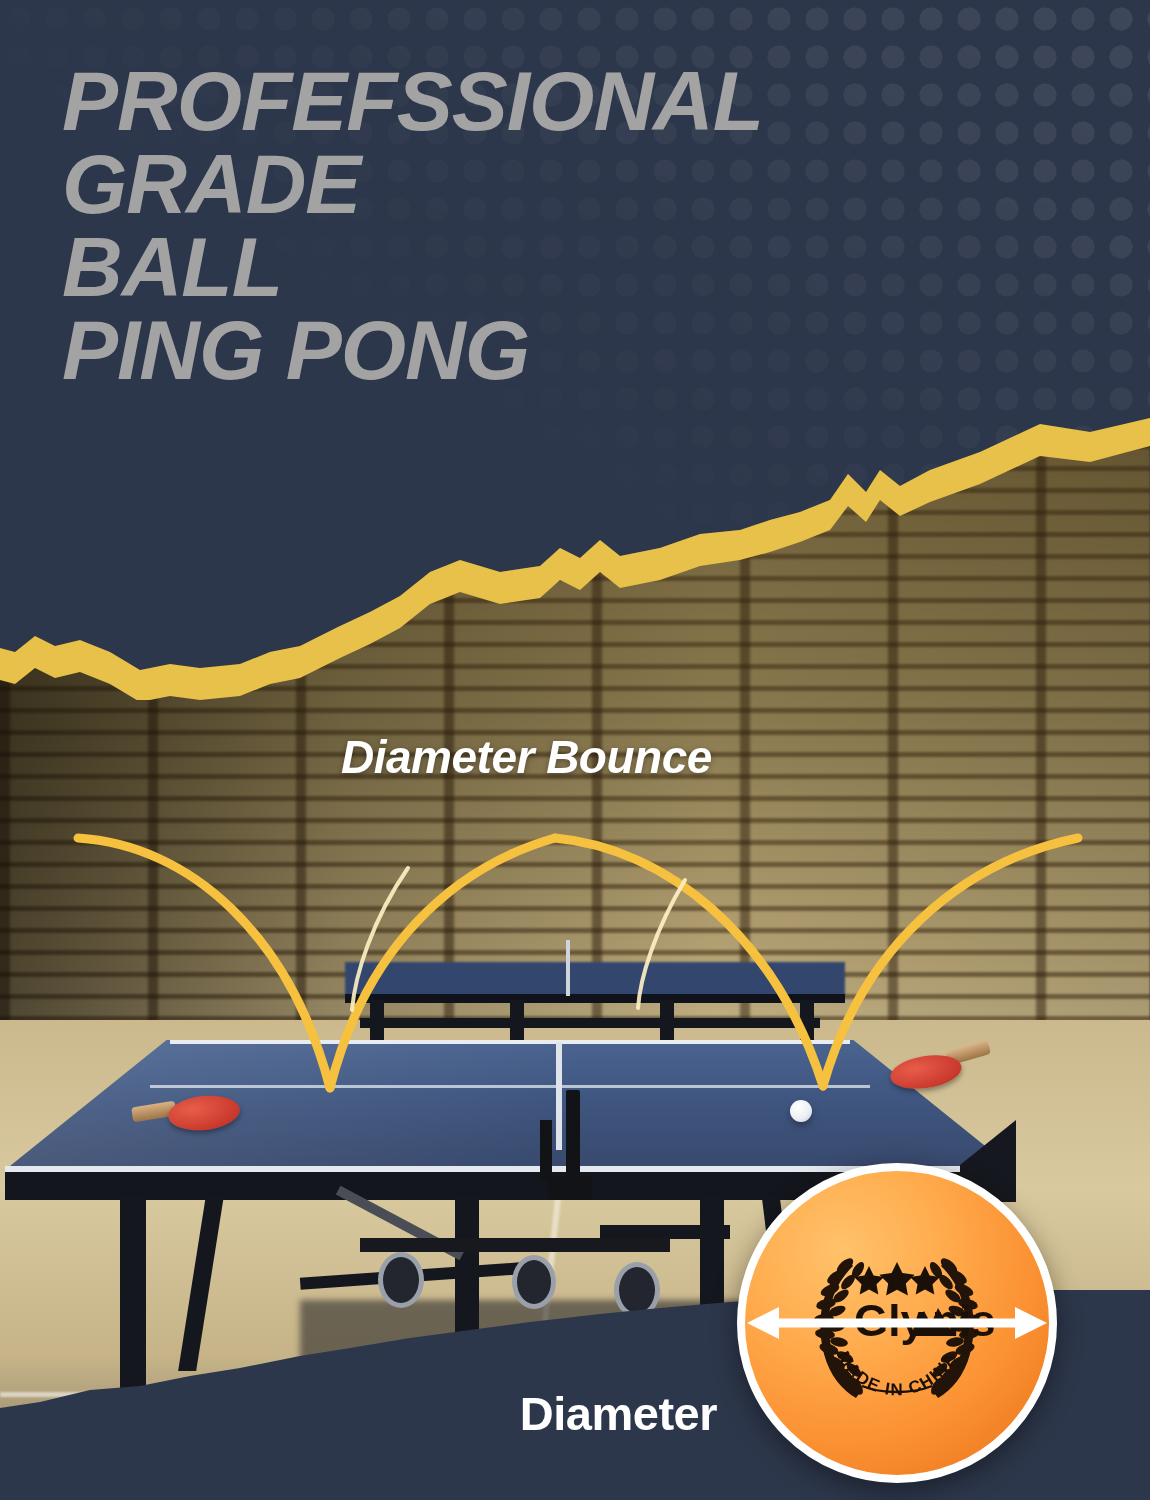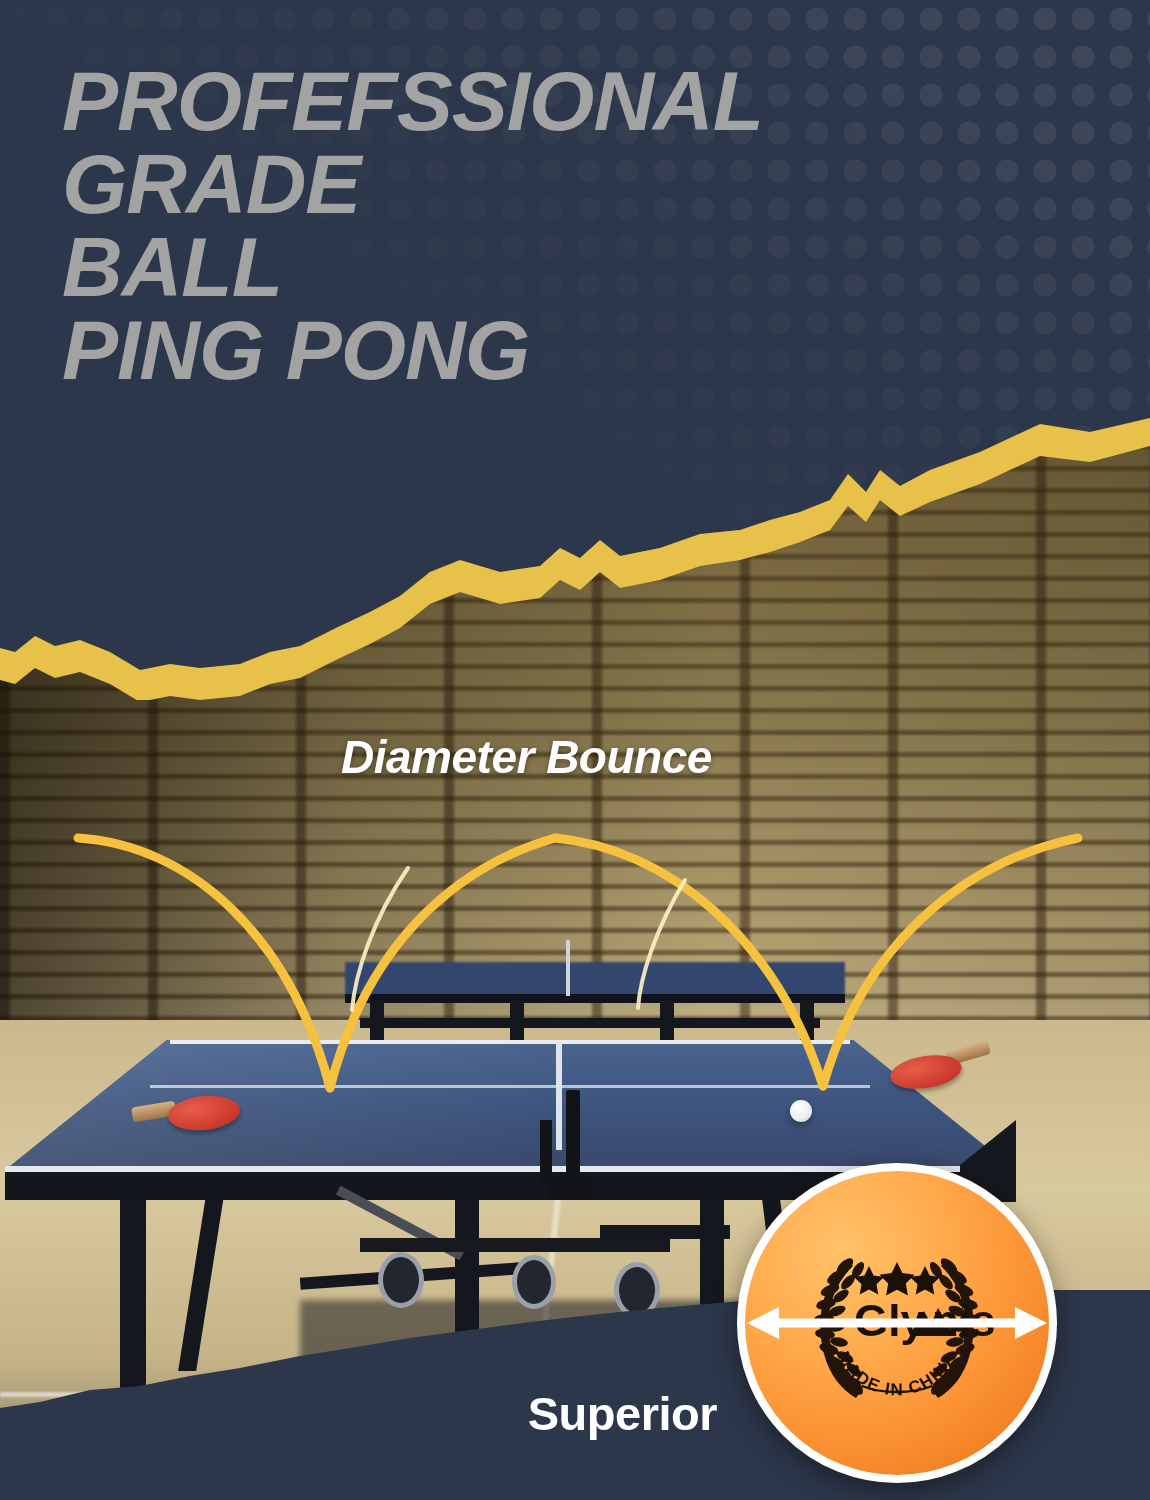--- a/index.html
+++ b/index.html
@@ -265,21 +265,21 @@
     </g>
     <g fill="none" stroke="#fff2c4" stroke-width="4" stroke-linecap="round" opacity=".9">
       <path d="M408,868 C372,920 355,975 352,1010"></path>
       <path d="M685,880 C655,930 640,978 638,1008"></path>
     </g>
   </svg>
 
   <div class="bottom-navy"></div>
 
   <div class="diameter-block">
-    <span>Superior</span>
+    <span>Diameter</span>
   </div>
 
   <div class="ball-callout">
 
     <svg class="ball-logo" viewBox="0 0 230 230">
 
       <g fill="#231409">
         <path d="M66,52 C40,76 33,112 42,146 C48,168 60,182 74,190 L79,183 C65,174 55,160 50,142
                  C42,112 48,80 71,58 Z"></path>
         <g>

